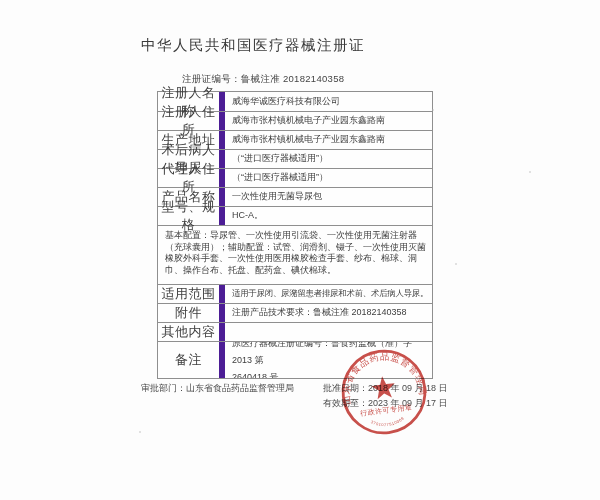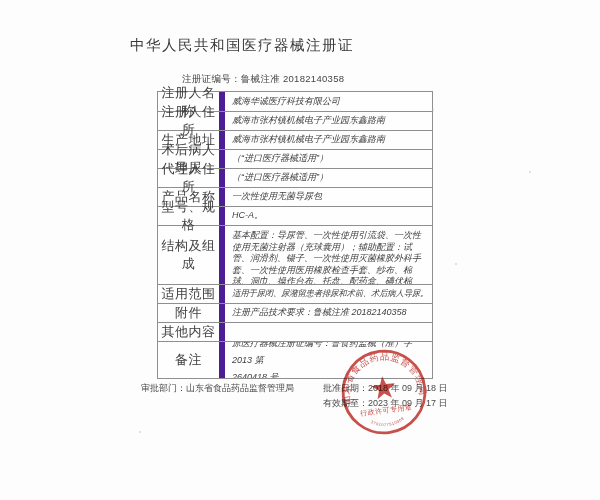--- a/index.html
+++ b/index.html
@@ -5,21 +5,21 @@
   html, body { margin:0; padding:0; }
   body {
     width:600px; height:500px; position:relative; overflow:hidden;
     background:#fdfdfd;
     font-family:"Liberation Sans", sans-serif;
     color:#3d3d3d;
   }
   .page-title {
     position:absolute; top:36px; left:0; width:484px;
     text-align:center; font-size:14.5px; letter-spacing:1.5px;
-    color:#3a3a3a; font-weight:500;
+    color:#3a3a3a; font-weight:500;padding-left:11px;
   }
   .cert-line {
     position:absolute; top:73px; left:182px;
     font-size:9.5px; color:#454545; letter-spacing:0.3px;
   }
   .reg-table {
     position:absolute; top:91px; left:157px; width:276px;
     border:1px solid #8f8f8f; box-sizing:border-box;
     background:#fefefe;
   }
@@ -31,21 +31,21 @@
   .cell-label {
     width:67px; flex-shrink:0; box-sizing:border-box;
     border-right:6px solid #4c1d95;
     display:flex; align-items:center; justify-content:center;
     font-size:13px; color:#3e3e3e; text-align:center;
     letter-spacing:0.5px; padding:0 2px;
   }
   .cell-value {
     flex:1; display:flex; align-items:center;
     padding:2px 4px 2px 7px; font-size:9px; color:#3e3e3e;
-    line-height:11.6px; overflow:hidden; box-sizing:border-box;font-style:italic;
+    line-height:11.6px; overflow:hidden; box-sizing:border-box;
   }
   .cell-value.oneline { white-space:nowrap; }
   .cell-value.fit { font-size:8.4px; letter-spacing:-0.2px; }
   .cell-value.block { align-items:flex-start; padding-top:4px; }
   .cell-value.remark { line-height:17px; }
   .remark-inner span { display:block; }
   .footer-dept { position:absolute; top:382px; left:127px; font-size:9px; color:#4a4a4a;margin-left:14px; }
   .footer-date1 { position:absolute; top:382px; left:323px; font-size:9px; color:#4a4a4a; }
   .footer-date2 { position:absolute; top:397px; left:323px; font-size:9px; color:#4a4a4a; }
   .stamp {
@@ -87,21 +87,20 @@
   </div>
   <div class="row r-s">
     <div class="cell-label">产品名称</div>
     <div class="cell-value oneline">一次性使用无菌导尿包</div>
   </div>
   <div class="row r-s">
     <div class="cell-label">型号、规格</div>
     <div class="cell-value oneline">HC-A。</div>
   </div>
   <div class="row r-l">
-    <div class="cell-label">结构及组成</div>
     <div class="cell-value block">基本配置：导尿管、一次性使用引流袋、一次性使用无菌注射器（充球囊用）；辅助配置：试管、润滑剂、镊子、一次性使用灭菌橡胶外科手套、一次性使用医用橡胶检查手套、纱布、棉球、洞巾、操作台布、托盘、配药盒、碘伏棉球。</div>
   </div>
   <div class="row r-s">
     <div class="cell-label">适用范围</div>
     <div class="cell-value oneline fit">适用于尿闭、尿潴留患者排尿和术前、术后病人导尿。</div>
   </div>
   <div class="row r-s">
     <div class="cell-label">附件</div>
     <div class="cell-value oneline">注册产品技术要求：鲁械注准 20182140358</div>
   </div>

